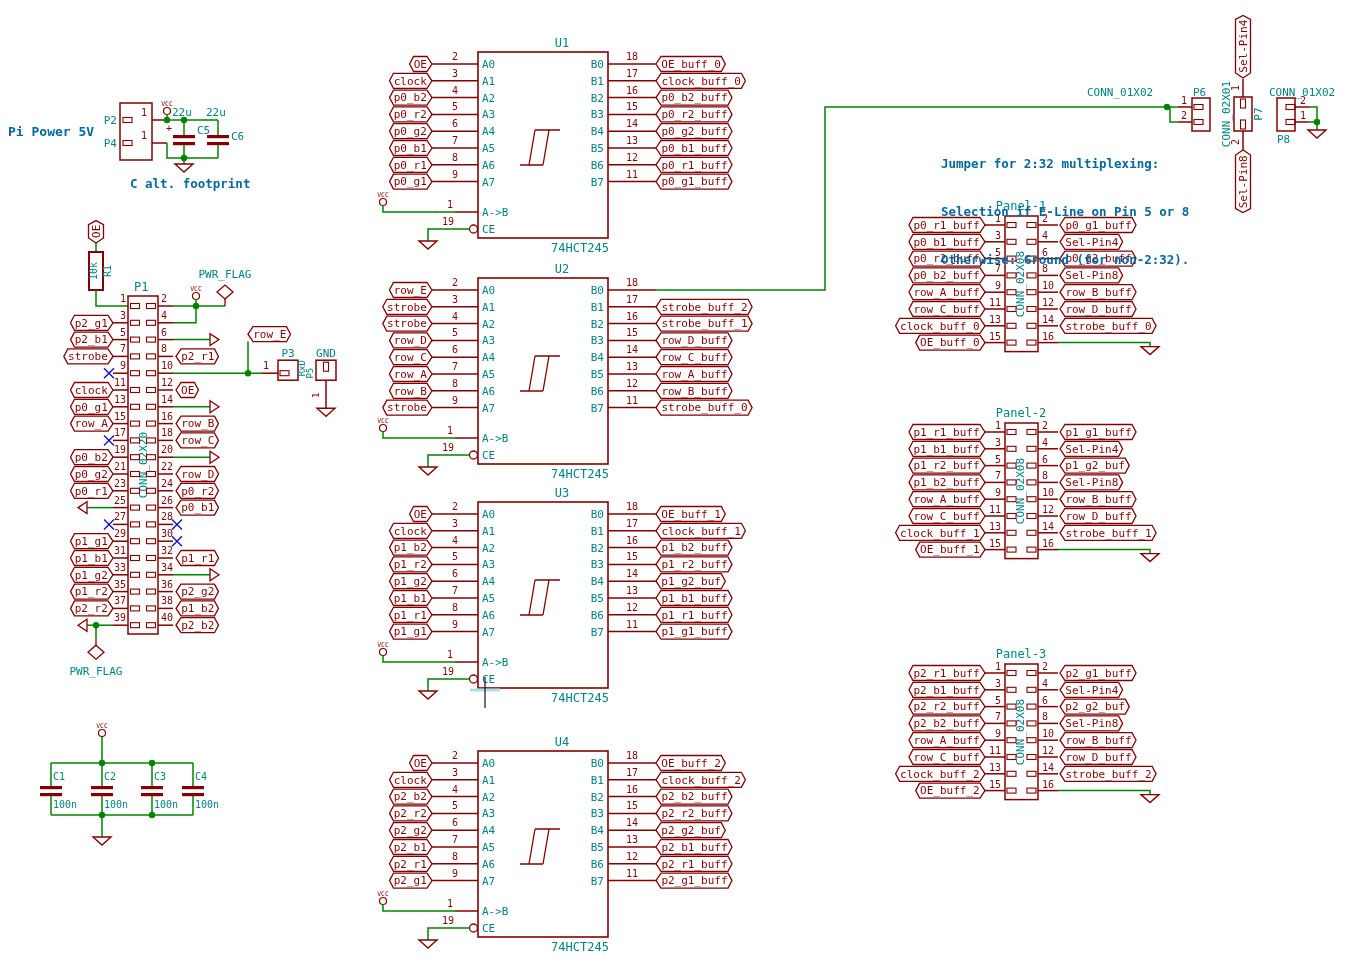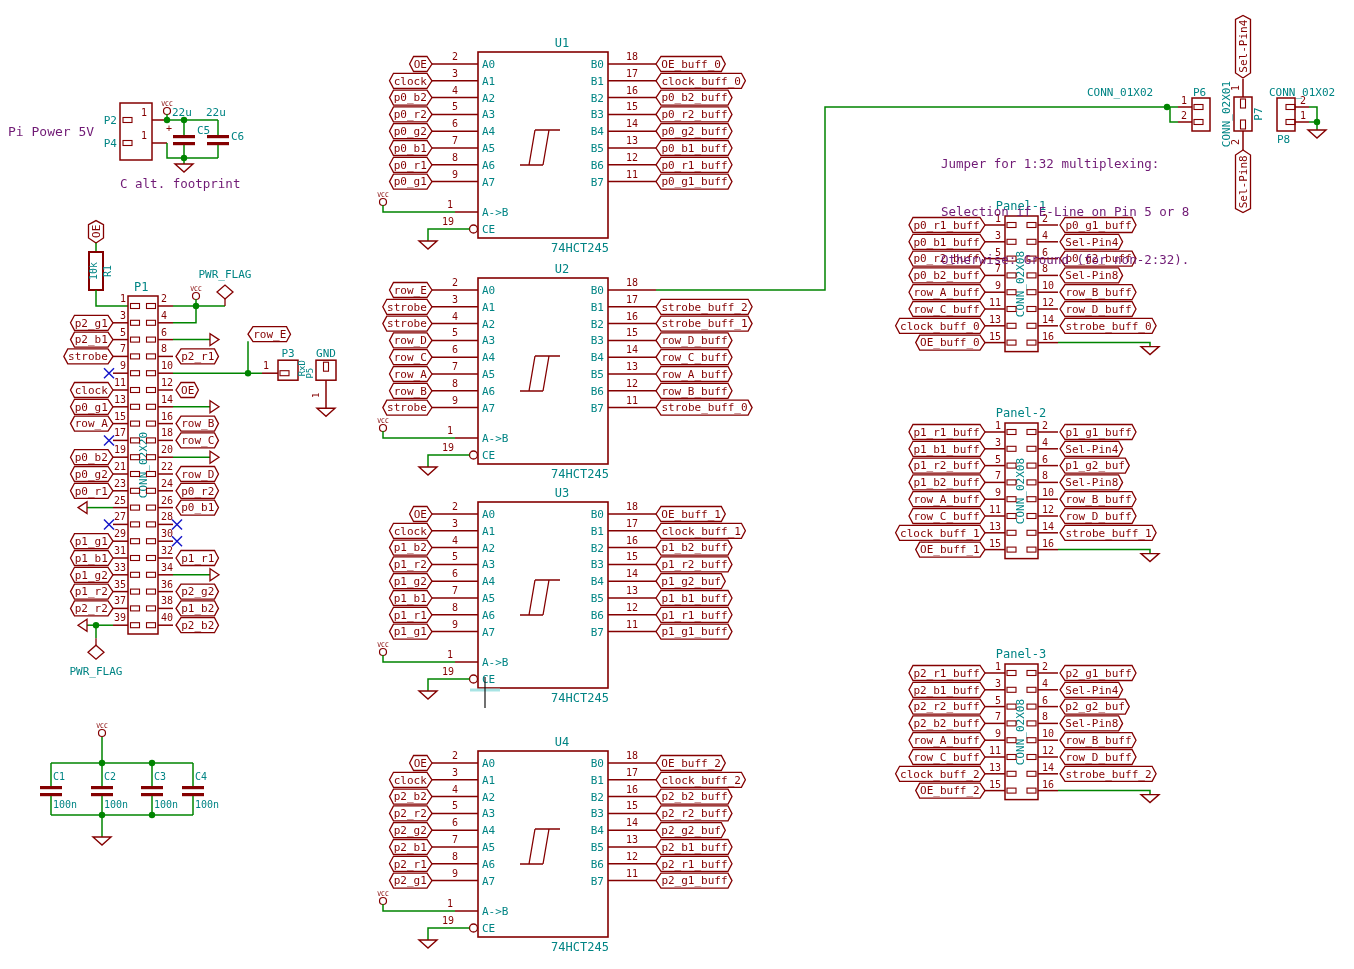--- a/index.html
+++ b/index.html
@@ -1,19 +1,19 @@
 <!DOCTYPE html>
 <html><head>
 <meta charset="utf-8">
 <style>
   html,body{margin:0;padding:0;background:#fff;}
   #stage{position:relative;width:1354px;height:969px;background:#fff;overflow:hidden;
          font-family:"DejaVu Sans Mono", monospace;}
   #schsvg{position:absolute;left:0;top:0;}
-  .note{position:absolute;color:#701a75;font-size:12.5px;line-height:16px;white-space:pre;}
+  .note{position:absolute;color:#0369a1;font-size:12.5px;line-height:16px;white-space:pre;font-weight:bold;}
   svg text{font-family:"DejaVu Sans Mono", monospace;}
 </style>
 </head>
 <body>
 
 <div id="stage">
   <svg id="schsvg" width="1354" height="969" viewBox="0 0 1354 969">
       <g>
         <rect x="120" y="103" width="32" height="57" stroke="#840000" fill="none" stroke-width="1.5"></rect>
         <rect x="123" y="117.5" width="9" height="5" stroke="#840000" fill="none" stroke-width="1.1"></rect>
@@ -1295,19 +1295,19 @@
         <text x="195" y="808" fill="#008484" font-size="10" text-anchor="start">100n</text>
         <circle cx="102" cy="763" r="3.2" fill="#008400" stroke="none"></circle>
         <circle cx="152" cy="763" r="3.2" fill="#008400" stroke="none"></circle>
         <circle cx="102" cy="815" r="3.2" fill="#008400" stroke="none"></circle>
         <circle cx="152" cy="815" r="3.2" fill="#008400" stroke="none"></circle>
         <path d="M102,815 L102,837" stroke="#008400" stroke-width="1.5" fill="none"></path>
         <path d="M93,837 L111,837 L102,845 Z" stroke="#840000" stroke-width="1.4" fill="none"></path>
       </g>
     </svg>
   <div class="note" style="left:8px;top:124px;font-size:13px;">Pi Power 5V</div>
-  <div class="note" style="left:120px;top:176px;">C alt. footprint</div>
+  <div class="note" style="left:130px;top:176px;">C alt. footprint</div>
   <div class="note" style="left:941px;top:124px;">
-    <div>Jumper for 1:32 multiplexing:</div>
+    <div>Jumper for 2:32 multiplexing:</div>
     <div>Selection if E-Line on Pin 5 or 8</div>
     <div>Otherwise: Ground (for non-2:32).</div>
   </div>
 </div>
 
 </body></html>

